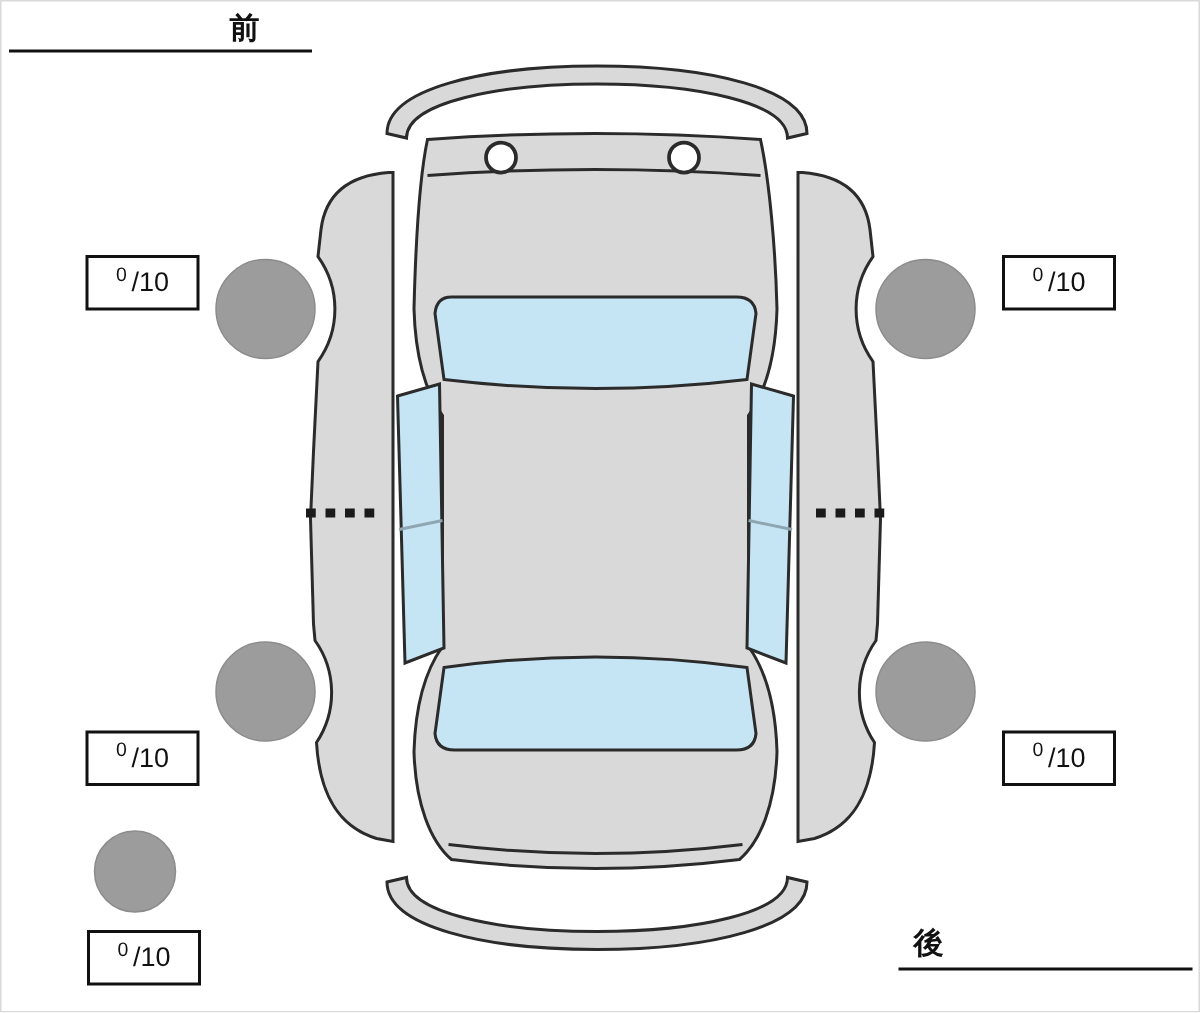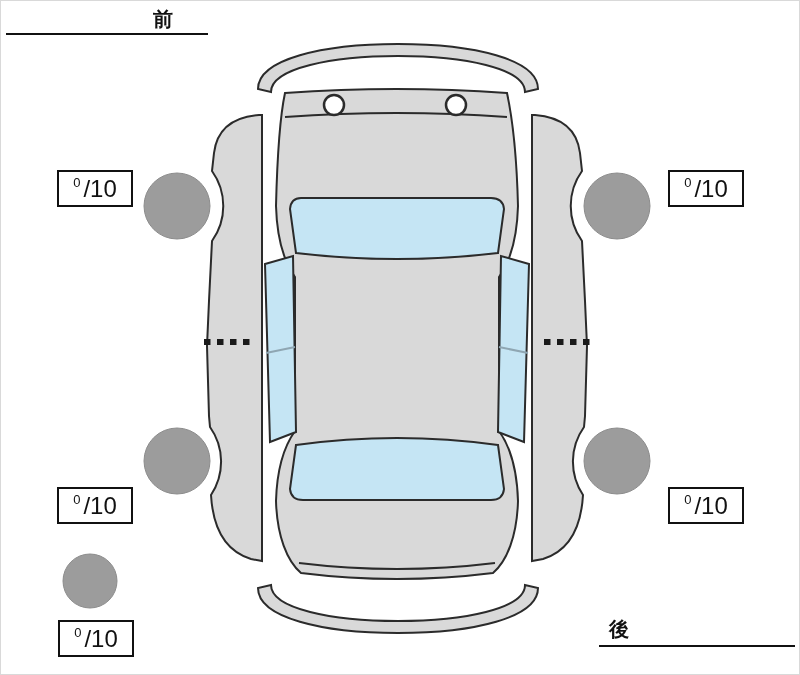--- a/index.html
+++ b/index.html
@@ -39,21 +39,21 @@
     display:flex;
     align-items:center;
     justify-content:center;
     gap:3px;
   }
   .tread-value{
     font-size:13px;
     transform:translateY(-6px);
   }
   .tread-max{
-    font-size:24px;
+    font-size:18px;
   }
   #tread-front-left{left:56px;top:169px;}
   #tread-front-right{left:667px;top:169px;}
   #tread-rear-left{left:56px;top:486px;}
   #tread-rear-right{left:667px;top:486px;}
   #tread-spare{left:57px;top:619px;}
 </style>
 </head>
 <body>
 

